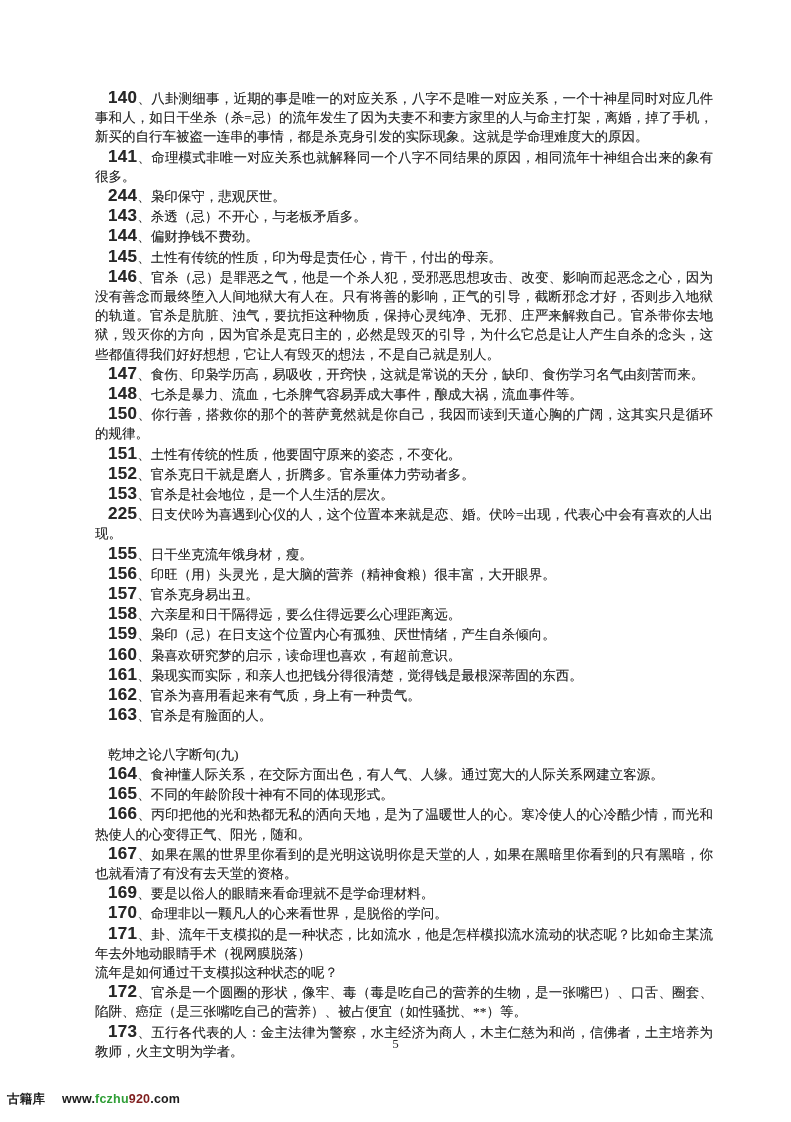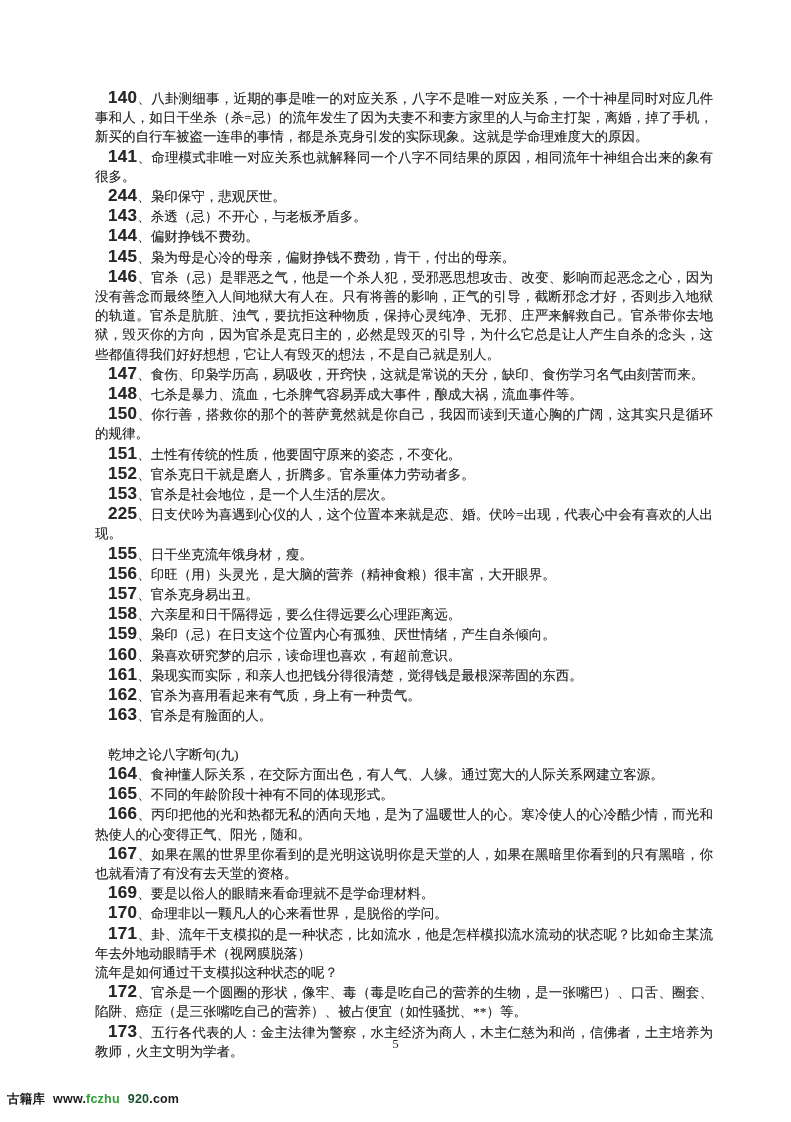--- a/index.html
+++ b/index.html
@@ -60,36 +60,36 @@
     position: absolute;
     left: 7px;
     top: 1091px;
     font-family: "Liberation Sans", "DejaVu Sans", sans-serif;
     font-weight: 700;
     font-size: 12.5px;
     letter-spacing: 0.2px;
     white-space: nowrap;
   }
   .watermark .site {
-    margin-right: 8px;
+    margin-right: 17px;
   }
 </style>
 </head>
 <body>
 
 <div class="page">
 
   <div class="content">
     <div>
         <p class="item"><span class="num">140</span><span>、</span><span class="txt">八卦测细事，近期的事是唯一的对应关系，八字不是唯一对应关系，一个十神星同时对应几件事和人，如日干坐杀（杀=忌）的流年发生了因为夫妻不和妻方家里的人与命主打架，离婚，掉了手机，新买的自行车被盗一连串的事情，都是杀克身引发的实际现象。这就是学命理难度大的原因。</span></p>
         <p class="item"><span class="num">141</span><span>、</span><span class="txt">命理模式非唯一对应关系也就解释同一个八字不同结果的原因，相同流年十神组合出来的象有很多。</span></p>
         <p class="item"><span class="num">244</span><span>、</span><span class="txt">枭印保守，悲观厌世。</span></p>
         <p class="item"><span class="num">143</span><span>、</span><span class="txt">杀透（忌）不开心，与老板矛盾多。</span></p>
         <p class="item"><span class="num">144</span><span>、</span><span class="txt">偏财挣钱不费劲。</span></p>
-        <p class="item"><span class="num">145</span><span>、</span><span class="txt">枭为母是心冷的母亲，偏财挣钱不费劲，肯干，付出的母亲。</span></p>
+        <p class="item"><span class="num">145</span><span>、</span><span class="txt">土性有传统的性质，印为母是责任心，肯干，付出的母亲。</span></p>
         <p class="item"><span class="num">146</span><span>、</span><span class="txt">官杀（忌）是罪恶之气，他是一个杀人犯，受邪恶思想攻击、改变、影响而起恶念之心，因为没有善念而最终堕入人间地狱大有人在。只有将善的影响，正气的引导，截断邪念才好，否则步入地狱的轨道。官杀是肮脏、浊气，要抗拒这种物质，保持心灵纯净、无邪、庄严来解救自己。官杀带你去地狱，毁灭你的方向，因为官杀是克日主的，必然是毁灭的引导，为什么它总是让人产生自杀的念头，这些都值得我们好好想想，它让人有毁灭的想法，不是自己就是别人。</span></p>
         <p class="item"><span class="num">147</span><span>、</span><span class="txt">食伤、印枭学历高，易吸收，开窍快，这就是常说的天分，缺印、食伤学习名气由刻苦而来。</span></p>
         <p class="item"><span class="num">148</span><span>、</span><span class="txt">七杀是暴力、流血，七杀脾气容易弄成大事件，酿成大祸，流血事件等。</span></p>
         <p class="item"><span class="num">150</span><span>、</span><span class="txt">你行善，搭救你的那个的菩萨竟然就是你自己，我因而读到天道心胸的广阔，这其实只是循环的规律。</span></p>
         <p class="item"><span class="num">151</span><span>、</span><span class="txt">土性有传统的性质，他要固守原来的姿态，不变化。</span></p>
         <p class="item"><span class="num">152</span><span>、</span><span class="txt">官杀克日干就是磨人，折腾多。官杀重体力劳动者多。</span></p>
         <p class="item"><span class="num">153</span><span>、</span><span class="txt">官杀是社会地位，是一个人生活的层次。</span></p>
         <p class="item"><span class="num">225</span><span>、</span><span class="txt">日支伏吟为喜遇到心仪的人，这个位置本来就是恋、婚。伏吟=出现，代表心中会有喜欢的人出现。</span></p>
         <p class="item"><span class="num">155</span><span>、</span><span class="txt">日干坐克流年饿身材，瘦。</span></p>
         <p class="item"><span class="num">156</span><span>、</span><span class="txt">印旺（用）头灵光，是大脑的营养（精神食粮）很丰富，大开眼界。</span></p>
@@ -113,16 +113,16 @@
         <p class="item"><span class="num">171</span><span>、</span><span class="txt">卦、流年干支模拟的是一种状态，比如流水，他是怎样模拟流水流动的状态呢？比如命主某流年去外地动眼睛手术（视网膜脱落）
 流年是如何通过干支模拟这种状态的呢？</span></p>
         <p class="item"><span class="num">172</span><span>、</span><span class="txt">官杀是一个圆圈的形状，像牢、毒（毒是吃自己的营养的生物，是一张嘴巴）、口舌、圈套、陷阱、癌症（是三张嘴吃自己的营养）、被占便宜（如性骚扰、**）等。</span></p>
         <p class="item"><span class="num">173</span><span>、</span><span class="txt">五行各代表的人：金主法律为警察，水主经济为商人，木主仁慈为和尚，信佛者，土主培养为教师，火主文明为学者。</span></p>
       </div>
   </div>
 
   <div class="page-number">5</div>
 
   <div class="watermark">
-    <span class="site" style="color: rgb(28, 28, 28);">古籍库</span><span><span style="color: rgb(28, 28, 28);">www.</span><span style="color: rgb(47, 158, 54);">fczhu</span><span style="color: #14532d; padding-left: 8px;">920</span><span style="color: rgb(28, 28, 28);">.com</span></span>
+    <span class="site" style="color: rgb(28, 28, 28);">古籍库</span><span><span style="color: rgb(28, 28, 28);">www.</span><span style="color: rgb(47, 158, 54);">fczhu</span><span style="color: #7f1d1d;">920</span><span style="color: rgb(28, 28, 28);">.com</span></span>
   </div>
 
 </div>
 
 </body></html>

